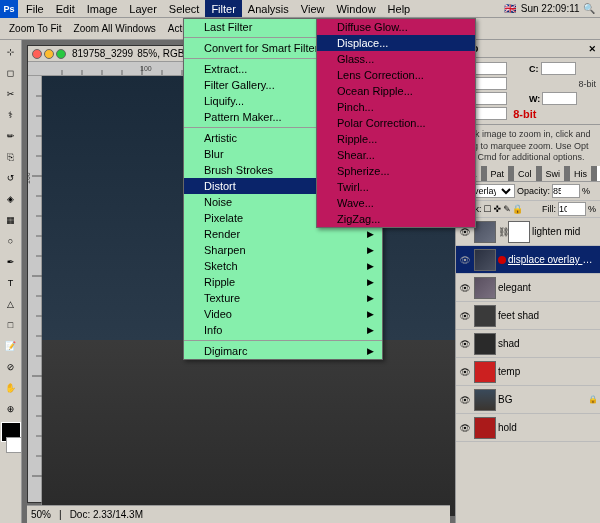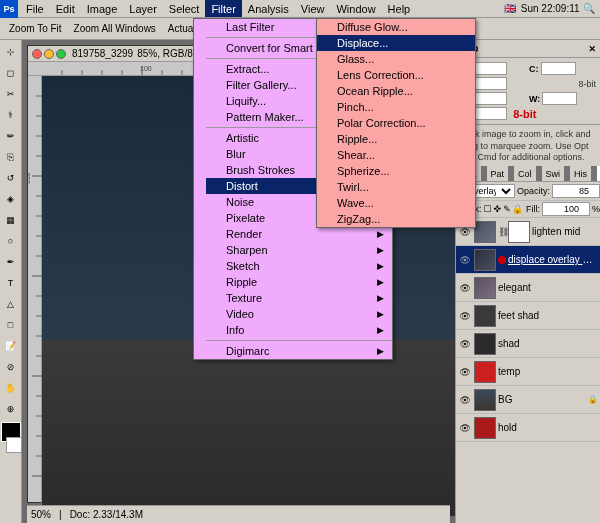--- a/index.html
+++ b/index.html
@@ -294,26 +294,26 @@
       height: 14px;
       width: 55px;
     }
     .opacity-control {
       display: flex;
       align-items: center;
       gap: 2px;
       font-size: 9px;
     }
     .opacity-input {
-      width: 48px;
+      width: 28px;
       height: 14px;
       border: 1px solid #999;
       font-size: 9px;
       text-align: right;
-      padding-right: 10px;
+      padding-right: 18px;
     }
     .lock-row {
       display: flex;
       align-items: center;
       gap: 2px;
       padding: 1px 4px;
       border-bottom: 1px solid #bbb;
       font-size: 9px;
     }
     .lock-icon {
@@ -363,27 +363,26 @@
       flex: 1;
       white-space: nowrap;
       overflow: hidden;
       text-overflow: ellipsis;
     }
     .layer-item.active .layer-name { color: white; text-decoration: underline; }
 
     .filter-menu {
       position: absolute;
       top: 18px;
-      left: 193px;
-      background: #f0abfc;
+      left: 183px;
+      background: #86efac;
       border: 1px solid #666;
       box-shadow: 2px 2px 4px rgba(0,0,0,0.4);
       min-width: 200px;
       z-index: 200;
-      padding-left: 12px;
     }
     .menu-item {
       padding: 2px 8px 2px 20px;
       cursor: pointer;
       font-size: 11px;
       display: flex;
       align-items: center;
       justify-content: space-between;
       white-space: nowrap;
     }
@@ -401,21 +400,21 @@
     .menu-arrow {
       font-size: 9px;
       margin-left: 4px;
     }
 
     
     .distort-submenu {
       position: absolute;
       top: 18px;
       left: 316px;
-      background: #fca5a5;
+      background: #be185d;
       border: 1px solid #666;
       box-shadow: 2px 2px 4px rgba(0,0,0,0.4);
       min-width: 160px;
       z-index: 201;
     }
 
     .layer-chain {
       width: 8px;
       text-align: center;
       font-size: 9px;

